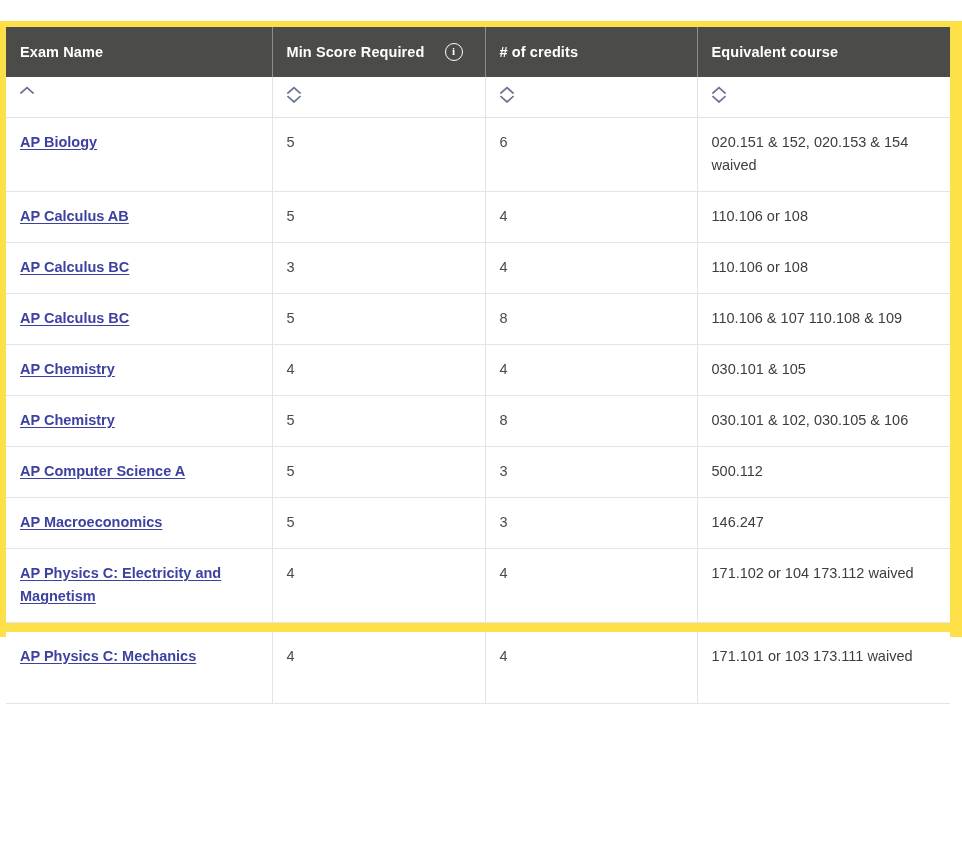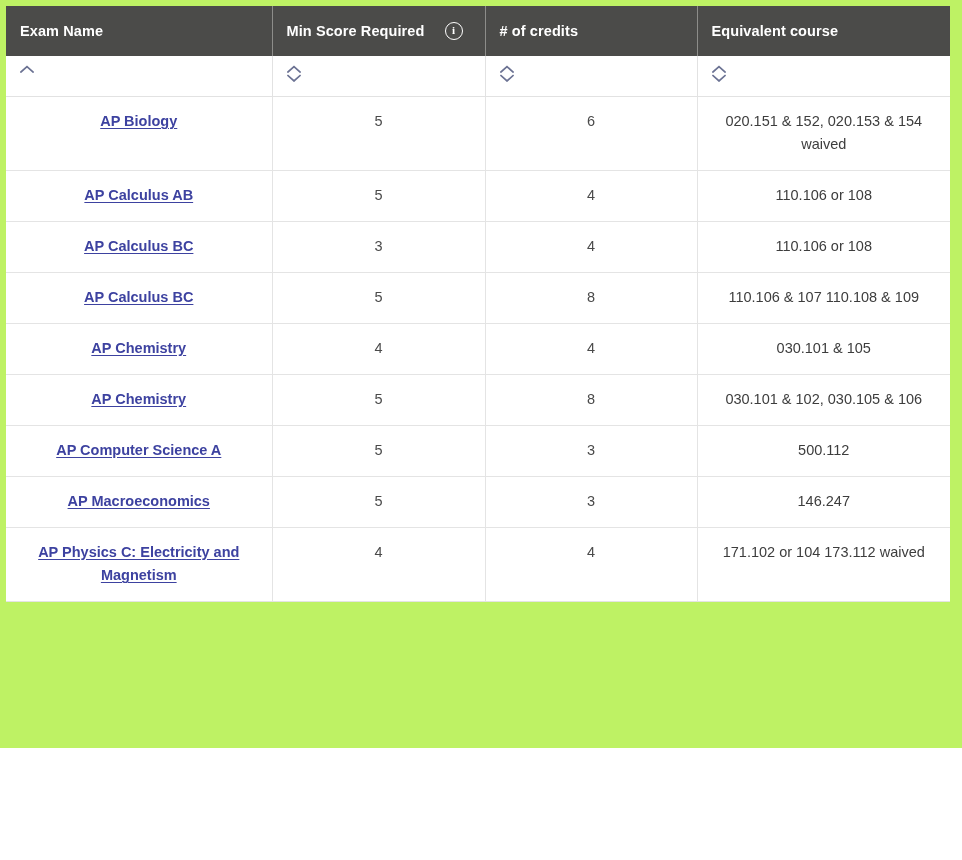--- a/index.html
+++ b/index.html
@@ -12,23 +12,24 @@
     width: 962px;
     height: 860px;
     font-family: "Liberation Sans", sans-serif;
     -webkit-font-smoothing: antialiased;
     overflow: hidden;
   }
 
   .page {
     position: relative;
     width: 962px;
-    height: 748px;
-    background: #bef264;
-    box-sizing: border-box;
+    height: 616px;
+    background: #fde047;
+    box-sizing: border-box;
+    margin-top: 21px;
   }
 
   .table-wrap {
     position: absolute;
     left: 6px;
     top: 6px;
     width: 944px;
   }
 
   table.credit-table {
@@ -124,21 +125,21 @@
     padding: 13px 14px 13px 14px;
     font-size: 14.5px;
     color: #3d3d3d;
     vertical-align: top;
     line-height: 1.62;
     box-sizing: border-box;
     background: #ffffff;
   }
   tbody td:last-child { border-right: none; }
 
-  tbody tr.data-row td { height: 51px; text-align: center; }
+  tbody tr.data-row td { height: 51px; }
   tbody tr.data-row.tall td { height: 72px; }
 
   td.cell-exam a {
     color: #3d42a0;
     font-weight: bold;
     font-size: 14.5px;
     text-decoration: underline;
     text-underline-offset: 2px;
     line-height: 1.55;
     cursor: pointer;
@@ -276,16 +277,22 @@
         </tbody>
       </table>
       <table class="credit-table">
         <colgroup>
           <col class="c-exam">
           <col class="c-score">
           <col class="c-credits">
           <col class="c-course">
         </colgroup>
         <tbody>
+          <tr class="data-row tall">
+            <td class="cell-exam"><a>AP Physics C: Mechanics</a></td>
+            <td class="cell-score">4</td>
+            <td class="cell-credits">4</td>
+            <td class="cell-course">171.101 or 103 173.111 waived</td>
+          </tr>
         </tbody>
       </table>
     </div>
 </div>
 
 </body></html>

